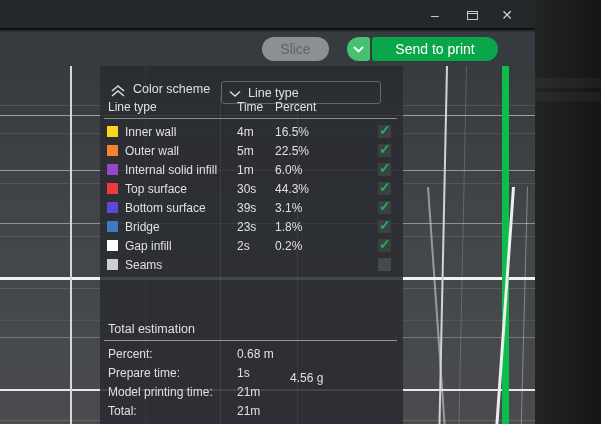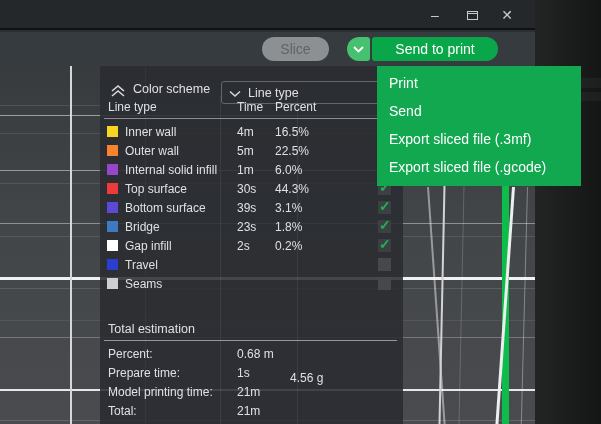--- a/index.html
+++ b/index.html
@@ -203,27 +203,20 @@
             <span class="checkbox checked"></span>
           </div>
           <div class="row">
             <span class="swatch" style="background: rgb(255, 255, 255);"></span>
             <span class="cell c-label">Gap infill</span>
             <span class="cell c-time">2s</span>
             <span class="cell c-pct">0.2%</span>
             <span class="checkbox checked"></span>
           </div>
           <div class="row">
-            <span class="swatch" style="background: rgb(42, 63, 210);"></span>
-            <span class="cell c-label">Travel</span>
-            <span class="cell c-time"></span>
-            <span class="cell c-pct"></span>
-            <span class="checkbox"></span>
-          </div>
-          <div class="row">
             <span class="swatch" style="background: rgb(205, 206, 208);"></span>
             <span class="cell c-label">Seams</span>
             <span class="cell c-time"></span>
             <span class="cell c-pct"></span>
             <span class="checkbox"></span>
           </div>
         </div>
 
         <div class="totals-title">Total estimation</div>
         <div class="sep2"></div>
@@ -246,25 +239,19 @@
           </div>
           <div class="trow">
             <span class="t-label">Total:</span>
             <span class="t-v1">21m</span>
             <span class="t-v2"></span>
           </div>
         </div>
       </div>
     </div>
 
-    <div class="menu">
-      <div class="menu-item">Print</div>
-      <div class="menu-item">Send</div>
-      <div class="menu-item">Export sliced file (.3mf)</div>
-      <div class="menu-item">Export sliced file (.gcode)</div>
-    </div>
   </div>
 
   <div class="right-strip">
     <div class="band" style="top:78px;height:10px"></div>
     <div class="band" style="top:92px;height:9px"></div>
   </div>
 </div>
 
 </body></html>

